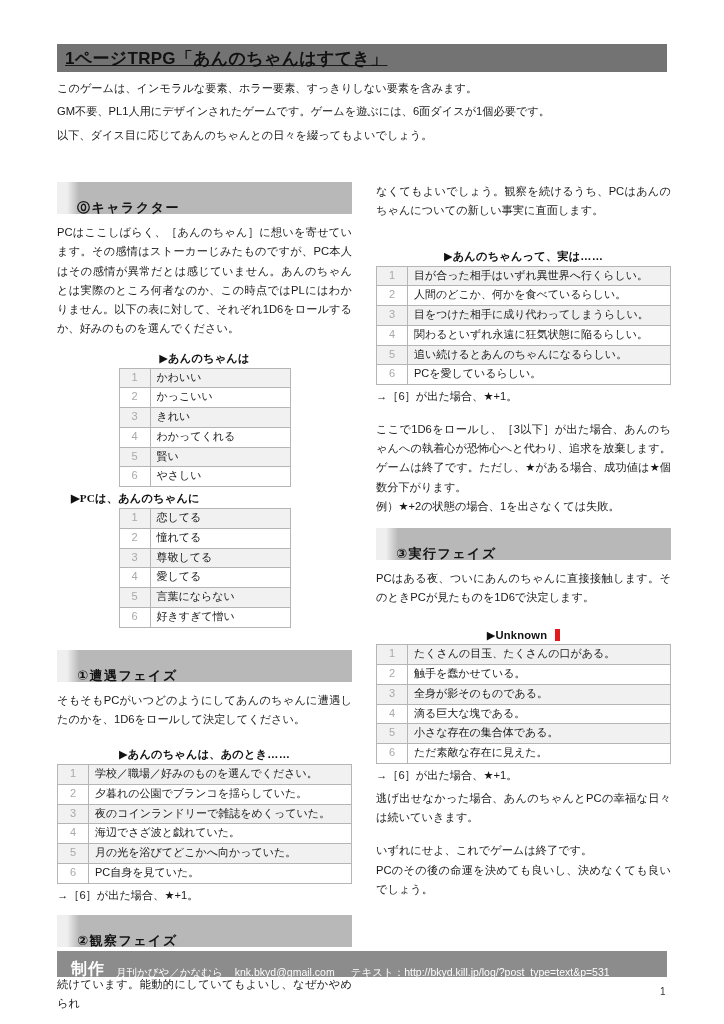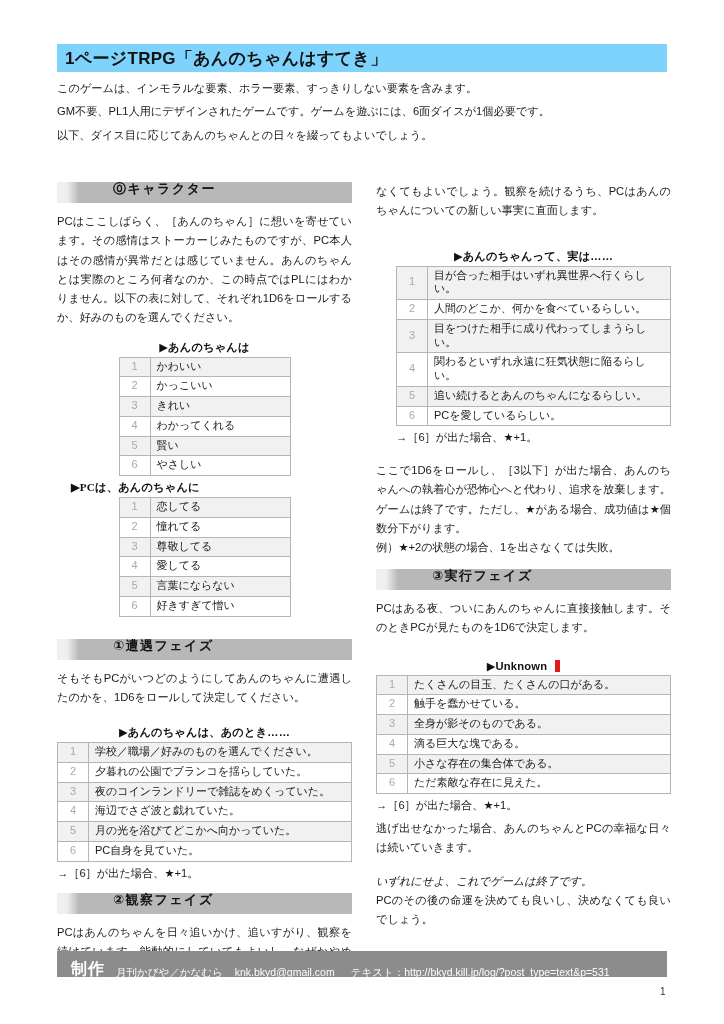--- a/index.html
+++ b/index.html
@@ -22,23 +22,24 @@
     height: 1024px;
   }
 
   
   .title-bar {
     position: absolute;
     left: 57px;
     top: 44px;
     width: 610px;
     height: 28px;
-    background: #7dd3fc;
+    background: #737373;
     display: flex;
     align-items: center;
+    text-decoration: underline;
   }
   .title-bar .title-text {
     font-size: 17px;
     font-weight: bold;
     color: #111111;
     letter-spacing: 0.3px;
     padding-left: 8px;
     line-height: 1;
   }
 
@@ -60,26 +61,25 @@
   .col {
     position: absolute;
     top: 182px;
     width: 295px;
   }
   .col-left  { left: 57px; }
   .col-right { left: 376px; }
 
   
   .section-head {
-    height: 21px;
+    height: 32px;
     background: linear-gradient(to right, #efefef 0px, #efefef 10px, #b8b8b8 22px, #b8b8b8 100%);
     display: flex;
-    align-items: flex-start;
+    align-items: flex-end;
     margin: 0 0 9px 0;
-    padding-left: 36px;
   }
   .section-head .sh-label {
     font-size: 13px;
     font-weight: bold;
     color: #141414;
     padding-left: 20px;
     letter-spacing: 1.5px;
     line-height: 1;
   }
 
@@ -316,21 +316,21 @@
       <span class="sh-label">②観察フェイズ</span>
     </div>
     <p class="para">PCはあんのちゃんを日々追いかけ、追いすがり、観察を続けています。能動的にしていてもよいし、なぜかやめられ</p>
 
   </div>
 
   <div class="col col-right">
 
     <p class="para" style="margin-top:0;">なくてもよいでしょう。観察を続けるうち、PCはあんのちゃんについての新しい事実に直面します。</p>
 
-    <div class="table-block" style="margin-top:28px;margin-left:20px;">
+    <div class="table-block" style="margin-top:28px;">
       <div class="table-caption">▶あんのちゃんって、実は……</div>
       <table class="dice">
         <tbody>
           <tr class="odd">
             <td class="num">1</td>
             <td>目が合った相手はいずれ異世界へ行くらしい。</td>
           </tr>
           <tr class="even">
             <td class="num">2</td>
             <td>人間のどこか、何かを食べているらしい。</td>
@@ -394,21 +394,21 @@
             <td class="num">6</td>
             <td>ただ素敵な存在に見えた。</td>
           </tr>
         </tbody>
       </table>
       <p class="note">→［6］が出た場合、★+1。</p>
     </div>
 
     <p class="para" style="margin-top:4px;">逃げ出せなかった場合、あんのちゃんとPCの幸福な日々は続いていきます。</p>
 
-    <p class="para" style="margin-top:14px;margin-bottom:0;font-style:italic;">いずれにせよ、これでゲームは終了です。</p>
+    <p class="para" style="margin-top:14px;margin-bottom:0;">いずれにせよ、これでゲームは終了です。</p>
     <p class="para" style="margin-top:0;">PCのその後の命運を決めても良いし、決めなくても良いでしょう。</p>
 
   </div>
 
   <div class="footer-bar">
     <span class="credit-label">制作</span>
     <span class="credit-text">月刊かびや／かなむら</span>
     <span class="credit-mail">knk.bkyd@gmail.com</span>
     <span class="credit-url">テキスト：http://bkyd.kill.jp/log/?post_type=text&amp;p=531</span>
   </div>

